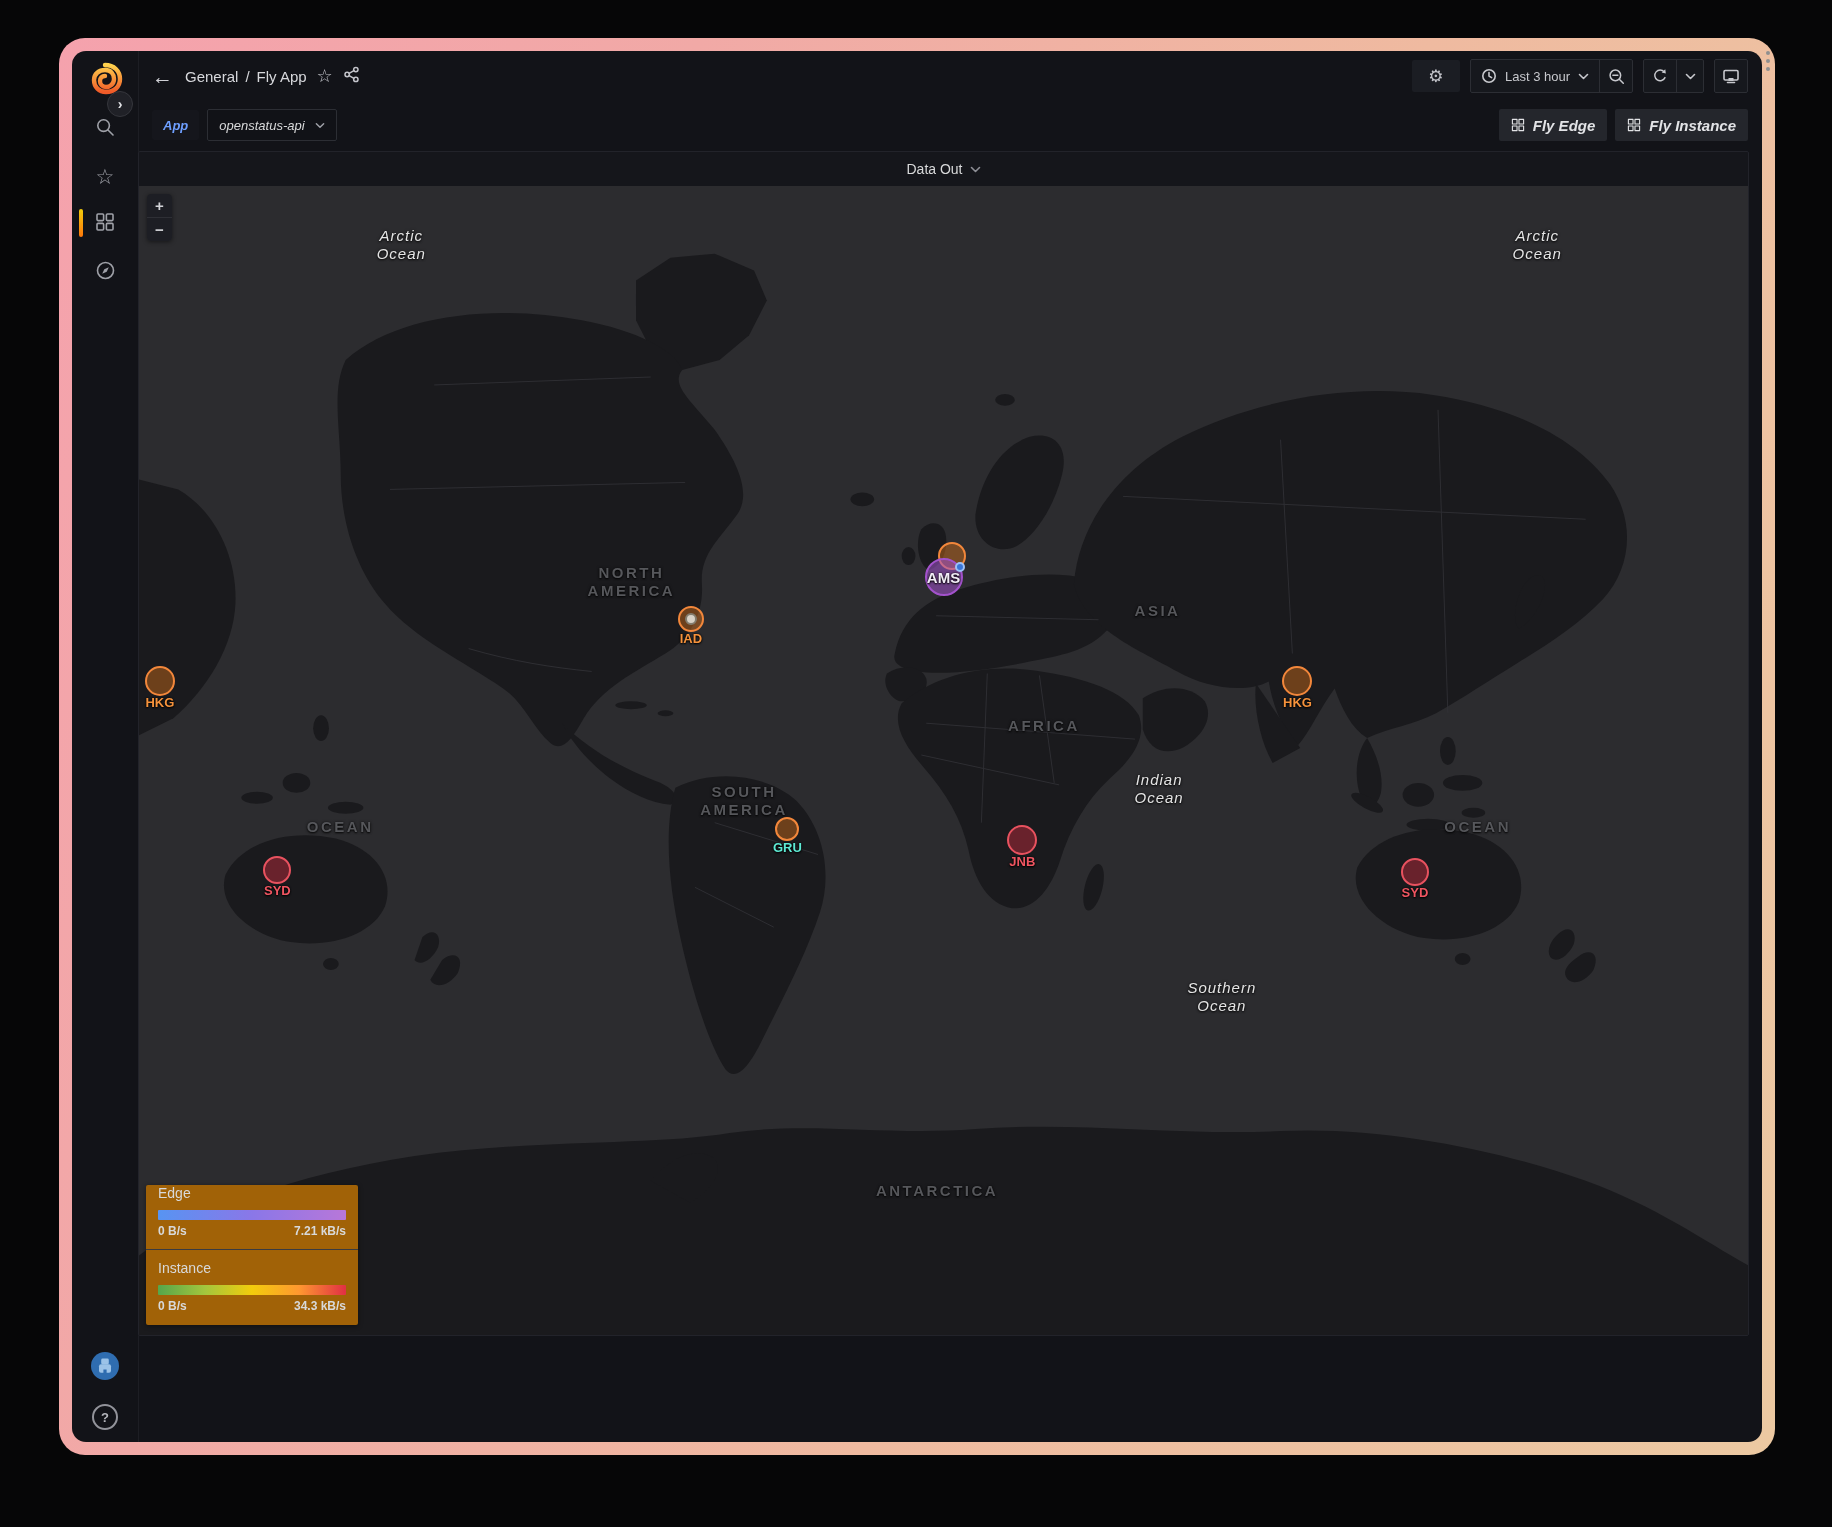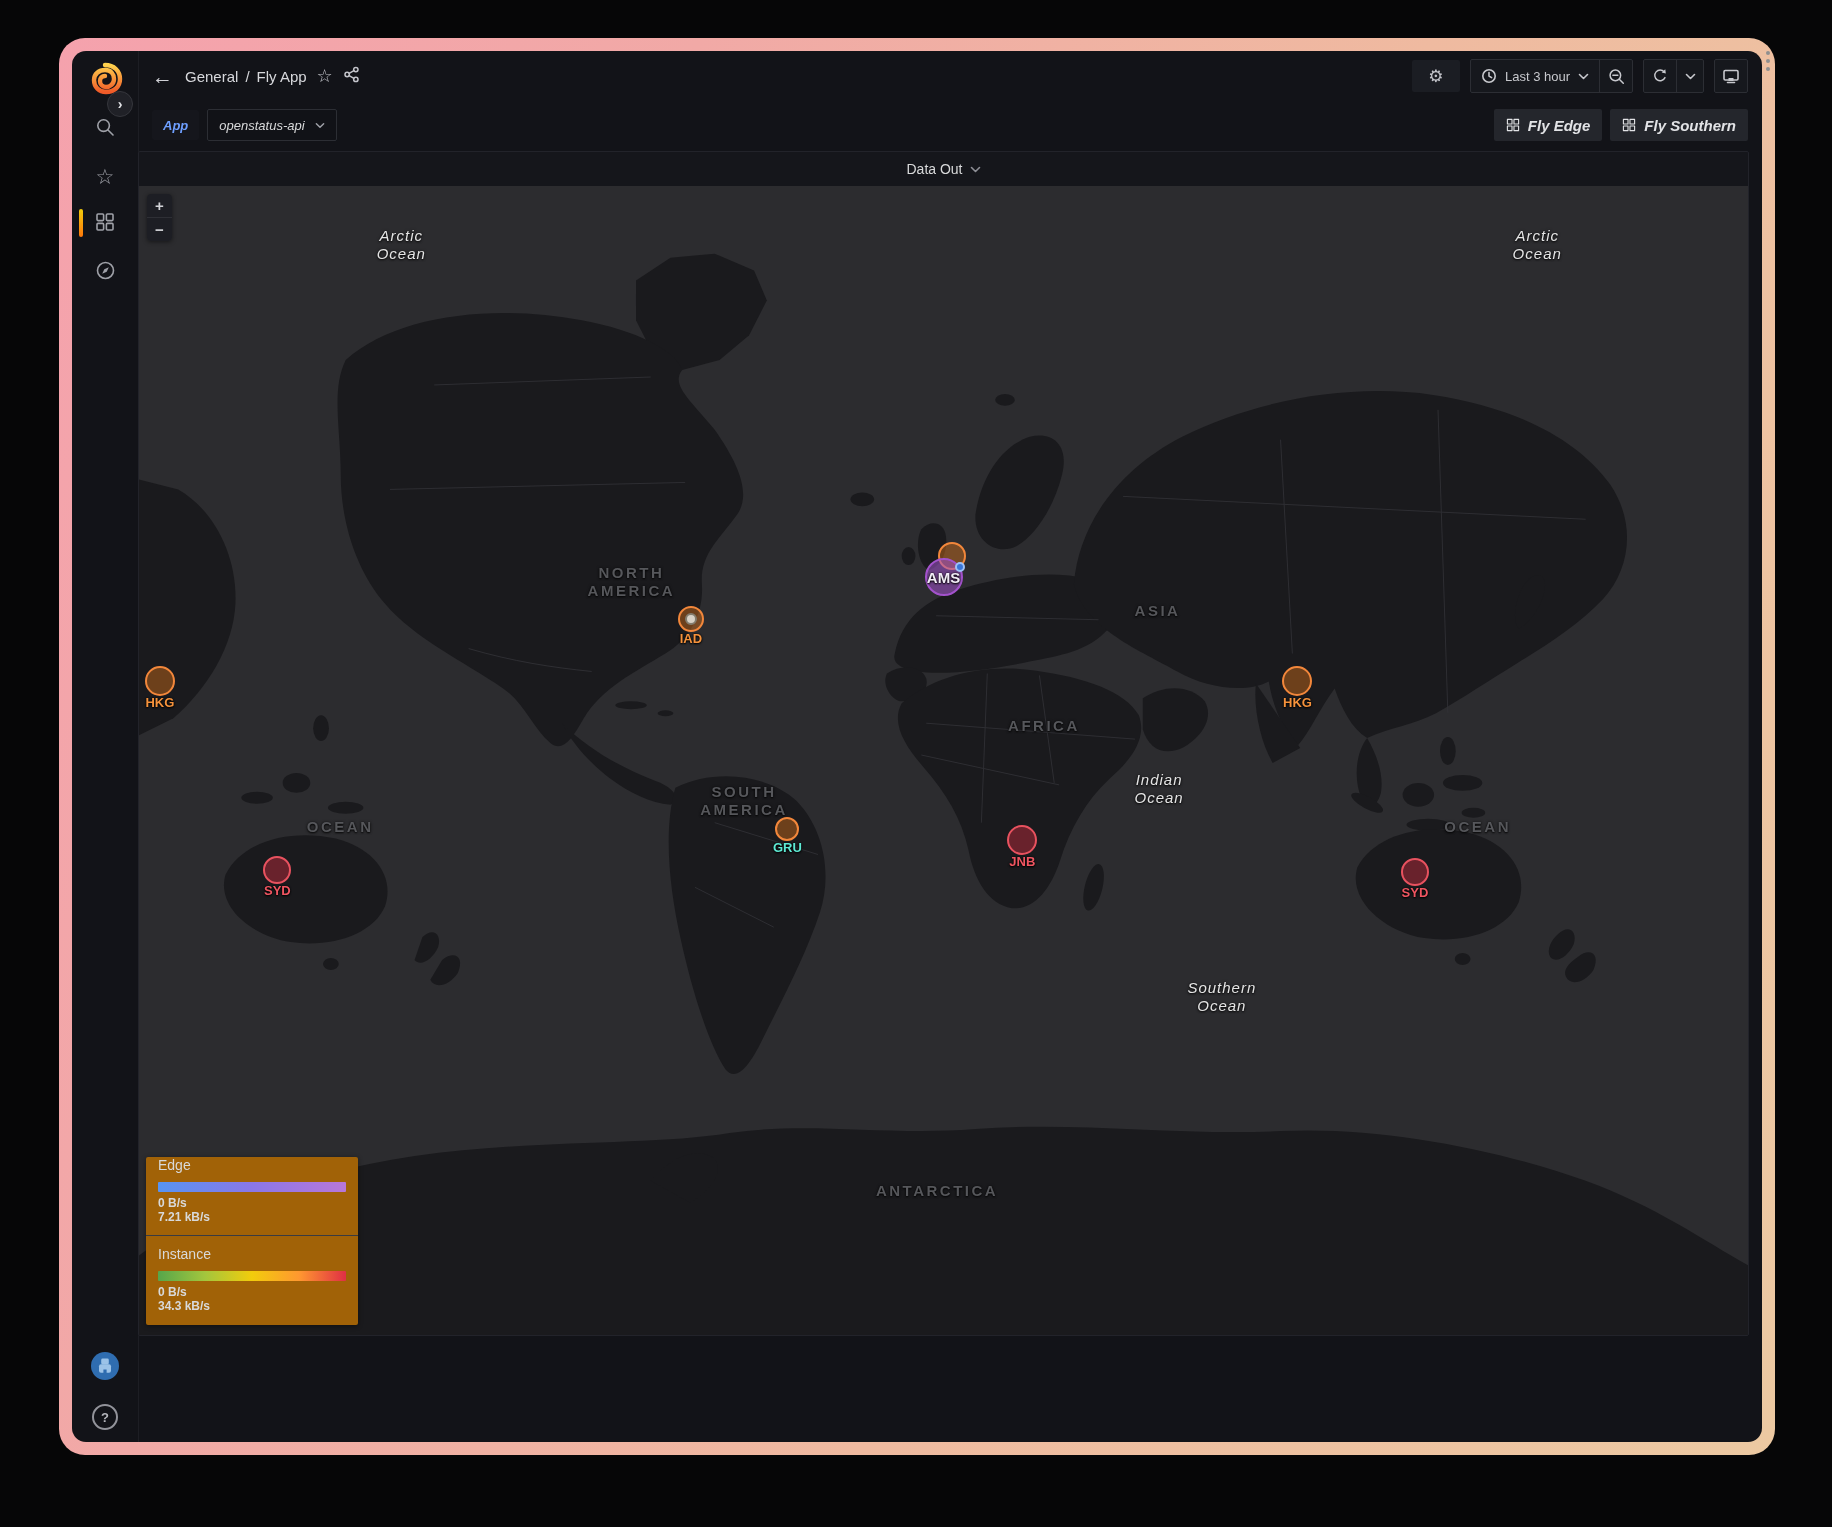--- a/index.html
+++ b/index.html
@@ -81,21 +81,21 @@
   .marker-label{position:absolute;left:0;transform:translateX(-50%);font-size:13px;font-weight:700;
                 white-space:nowrap;text-shadow:0 1px 2px #000,0 0 2px #000;}
   .marker-label.center{top:0;transform:translate(-50%,-50%);font-size:15px;}
 
   
   .legend{position:absolute;left:7px;bottom:10px;width:212px;background:#a16207;border-radius:2px;
           padding:0 12px 12px;box-sizing:border-box;box-shadow:0 1px 5px rgba(0,0,0,.45);}
   .legend-title{font-size:14px;font-weight:500;color:#d8d9da;}
   .legend-bar{height:10px;border-radius:1px;margin-top:9px;}
   .legend-range{display:flex;justify-content:space-between;margin-top:4px;font-size:12px;
-                font-weight:600;color:#d8d9da;flex-direction:column;}
+                font-weight:600;color:#d8d9da;}
   .legend-divider{height:1px;background:#3a3b41;margin:11px -12px 10px;}
 
   svg .st{fill:none;stroke:currentColor;stroke-width:1.6;stroke-linecap:round;stroke-linejoin:round;}
 </style>
 </head>
 <body>
 
 <div class="frame">
   <div class="window">
 
@@ -232,21 +232,21 @@
         </svg>
         <span>Fly Edge</span>
       </span>
       <span class="fly-btn">
         <svg width="14" height="14" viewBox="0 0 20 20">
           <rect class="st" x="2" y="2" width="6.6" height="6.6"></rect>
             <rect class="st" x="11.4" y="2" width="6.6" height="6.6"></rect>
           <rect class="st" x="2" y="11.4" width="6.6" height="6.6"></rect>
             <rect class="st" x="11.4" y="11.4" width="6.6" height="6.6"></rect>
         </svg>
-        <span>Fly Southern</span>
+        <span>Fly Instance</span>
       </span>
     </div>
 
     <div class="panel">
       <div class="panel-header">
         <span class="panel-title">Data Out</span>
         <svg width="11" height="7" viewBox="0 0 11 7" style="color:#8e8f96;">
             <polyline class="st" points="1.5,1.5 5.5,5.5 9.5,1.5"></polyline>
           </svg>
       </div>

